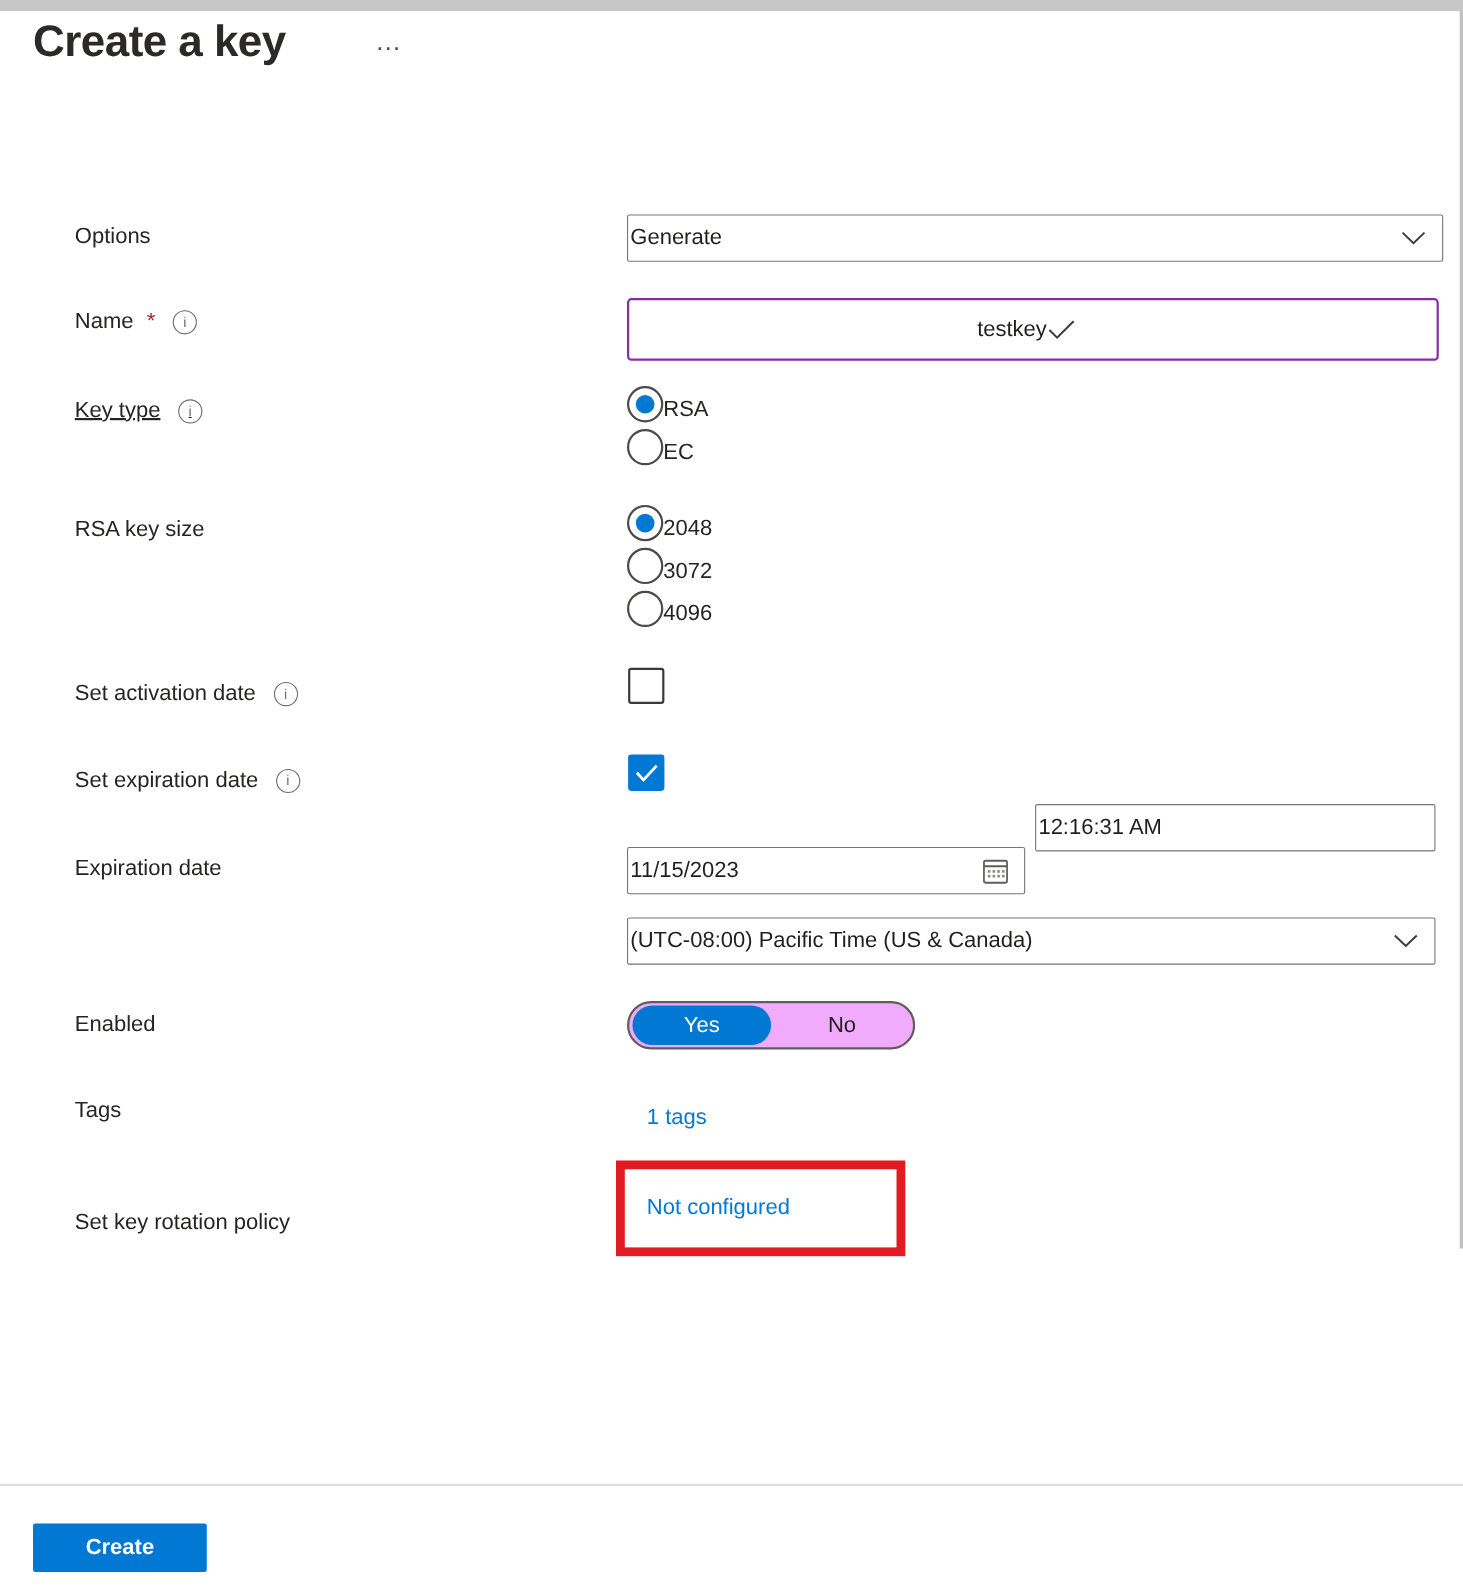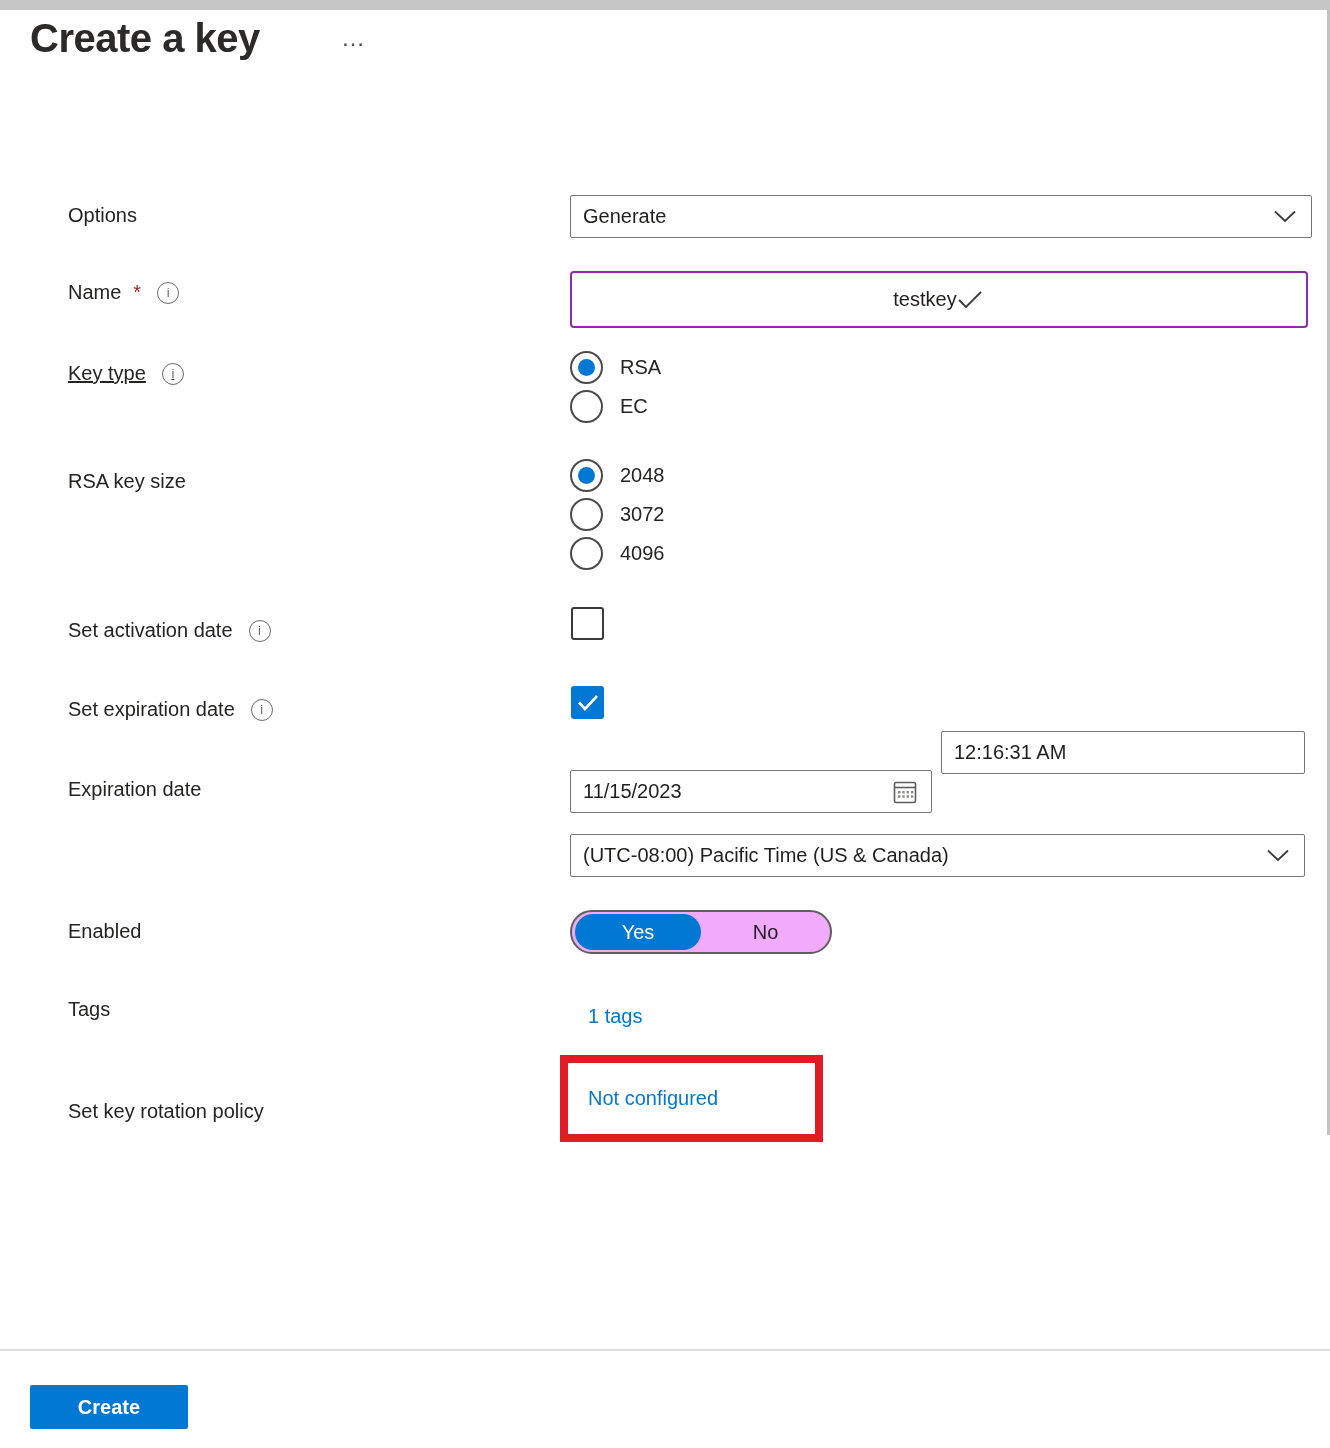--- a/index.html
+++ b/index.html
@@ -14,27 +14,27 @@
   .more-btn { top:24px; left:341px; font-size:24px; color:#4e4c4a; letter-spacing:1px;
               background:none; border:none; cursor:pointer; font-family:inherit; }
 
   .flabel { left:68px; font-size:20px; color:#252423; white-space:nowrap; display:flex; align-items:center; gap:10px; }
   .req { color:#a4262c; font-size:20px; margin-left:2px; }
   .info-icon { display:inline-flex; width:22px; height:22px; border:1.5px solid #6e6b68; border-radius:50%;
                align-items:center; justify-content:center; font-size:13px; color:#6e6b68;
                font-style:normal; cursor:pointer; margin-left:6px; }
 
   .field-box { border:1px solid #767676; border-radius:2px; background:#fff; display:flex;
-               align-items:center; font-size:20px; color:#201f1e; padding:0 14px 0 12px; }
+               align-items:center; font-size:20px; color:#201f1e; padding:0 14px 0 2px; }
   .select-box { justify-content:space-between; cursor:pointer; }
 
   .name-input { border:2px solid #8a2da5; border-radius:4px; }
 
   .radio-group { display:flex; flex-direction:column; gap:6px; }
-  .radio-row { display:flex; align-items:center; gap:17px; font-size:20px; cursor:pointer; }
+  .radio-row { display:flex; align-items:flex-end; gap:0; font-size:20px; cursor:pointer; }
   .radio-circle { width:33px; height:33px; border:2px solid #4c4a48; border-radius:50%;
                   background:#fff; flex:0 0 auto; display:flex; align-items:center; justify-content:center; }
   .radio-circle.on::after { content:""; width:17px; height:17px; border-radius:50%; background:#0078d4; }
 
   .checkbox { width:33px; height:33px; border:2px solid #3b3a39; border-radius:3px; background:#fff; cursor:pointer; }
   .checkbox.on { border:none; background:#0078d4; display:flex; align-items:center; justify-content:center; }
 
   .toggle { top:910px; left:570px; width:262px; height:44px; border:2px solid #605e5c; border-radius:22px;
             display:flex; align-items:center; background:#f0abfc; cursor:pointer; }
   .toggle-yes { width:126px; height:36px; margin-left:3px; border-radius:18px; background:#0078d4;

